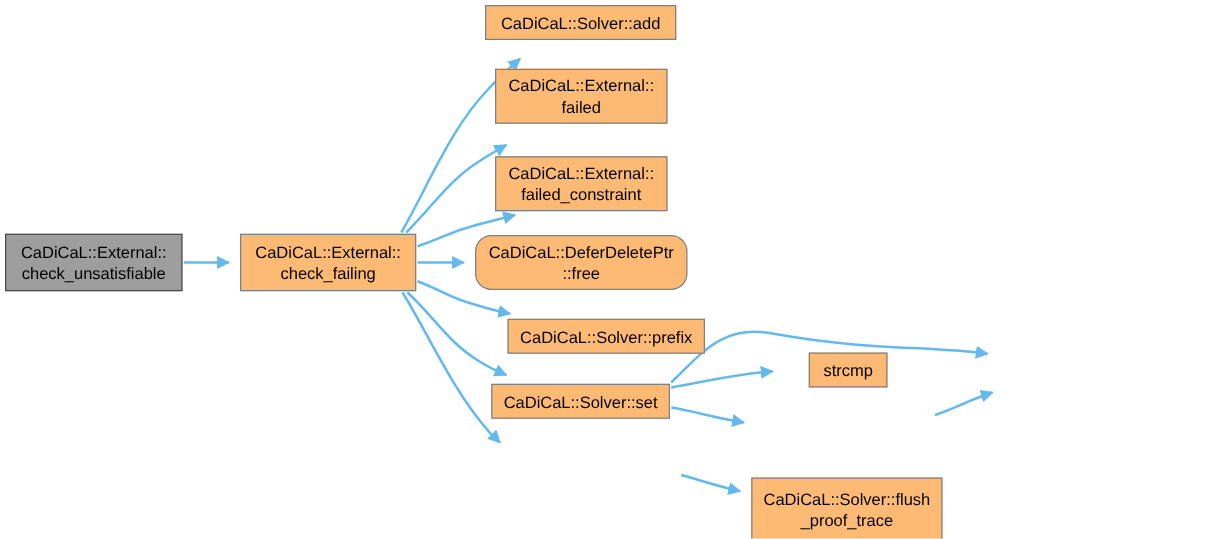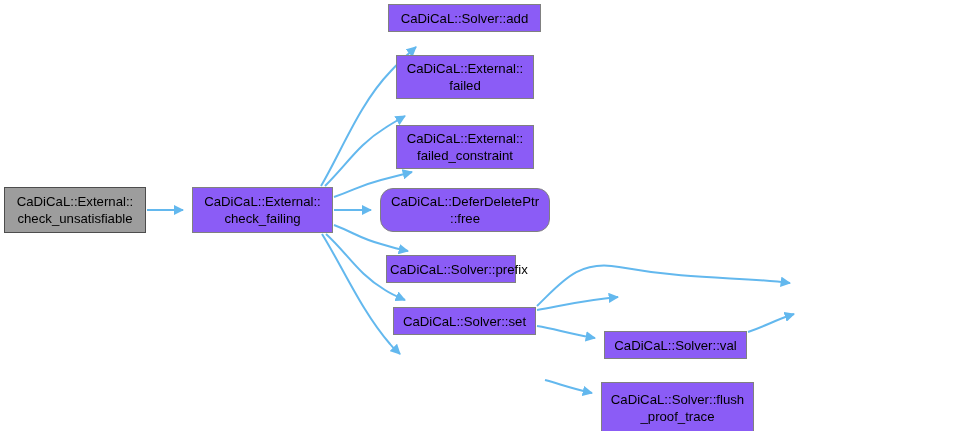--- a/index.html
+++ b/index.html
@@ -21,21 +21,21 @@
     left: 0;
     top: 0;
     width: 965px;
     height: 431px;
     pointer-events: none;
   }
   .node {
     position: absolute;
     box-sizing: border-box;
     border: 1px solid #808080;
-    background: #8b5cf6;
+    background: #fdba74;
     color: #000000;
     font-size: 13.2px;
     line-height: 17px;
     text-align: center;
     display: flex;
     align-items: center;
     justify-content: center;
     white-space: pre-line;
     z-index: 2;
   }
@@ -113,33 +113,33 @@
   <div class="node" style="left:396px; top:125px; width:138px; height:44px;">
     <span class="node-label">CaDiCaL::External::
 failed_constraint</span>
   </div>
 
   <div class="node" style="left:380px; top:188px; width:170px; height:44px;border-radius:13px;">
     <span class="node-label">CaDiCaL::DeferDeletePtr
 ::free</span>
   </div>
 
-  <div class="node" style="left:386px; top:255px; width:130px; height:28px;">
+  <div class="node" style="left:406px; top:255px; width:158px; height:28px;">
     <span class="node-label">CaDiCaL::Solver::prefix</span>
   </div>
 
   <div class="node" style="left:393px; top:307px; width:143px; height:28px;">
     <span class="node-label">CaDiCaL::Solver::set</span>
   </div>
 
 
+  <div class="node" style="left:647px; top:282px; width:63px; height:28px;">
+    <span class="node-label">strcmp</span>
+  </div>
 
-  <div class="node" style="left:604px; top:331px; width:143px; height:28px;">
-    <span class="node-label">CaDiCaL::Solver::val</span>
-  </div>
 
   <div class="node" style="left:601px; top:382px; width:153px; height:51px;">
     <span class="node-label">CaDiCaL::Solver::flush
 _proof_trace</span>
   </div>
 
 
 </div>
 
 </body></html>

